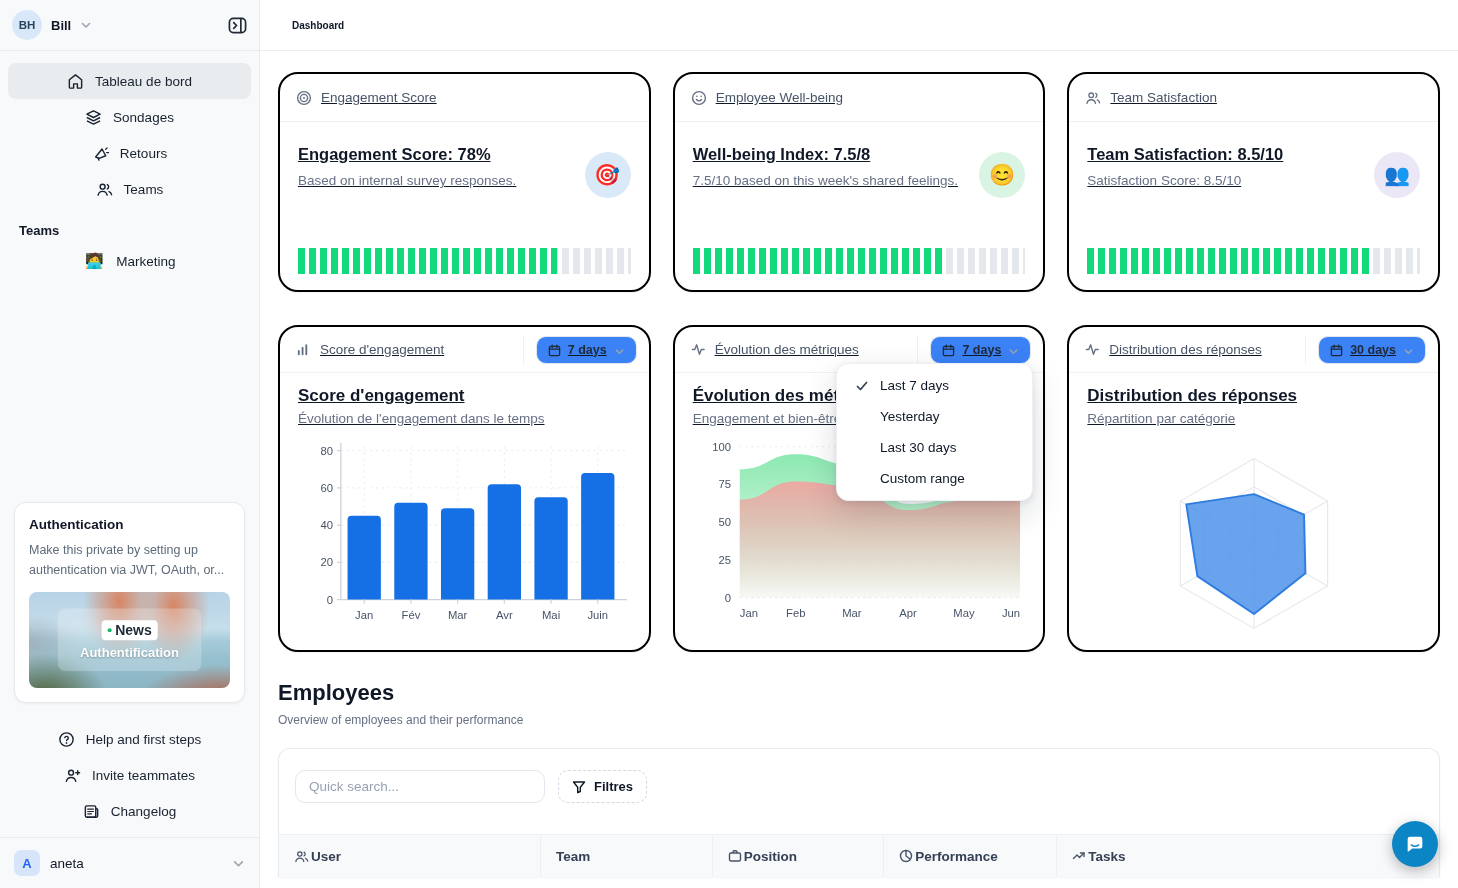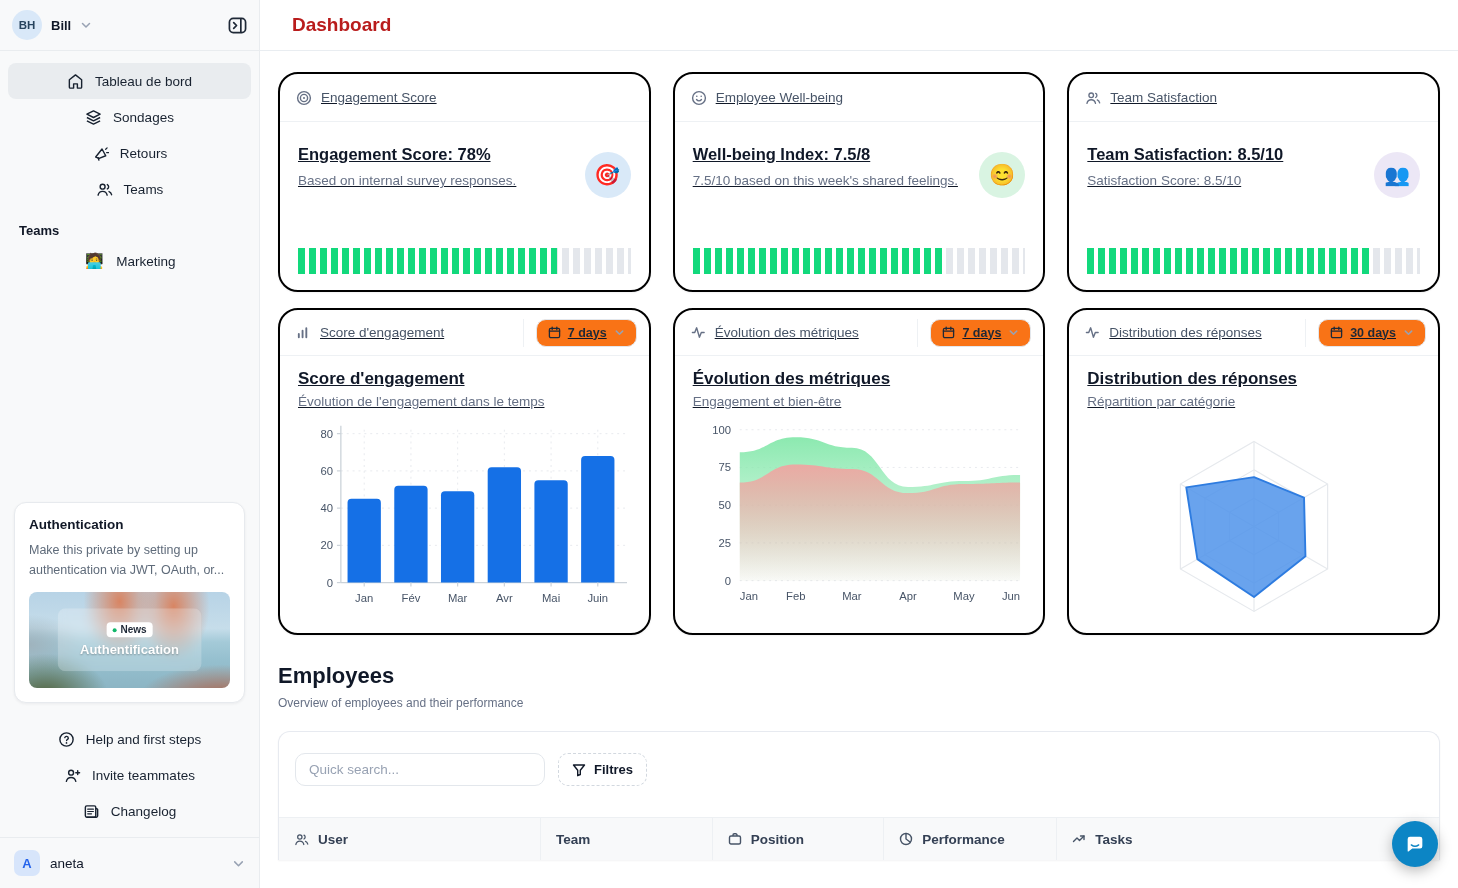--- a/index.html
+++ b/index.html
@@ -28,52 +28,52 @@
   .promo p { font-size:12.5px; color:#5f6b7a; line-height:1.55; margin-bottom:12px; }
   .promo-img { height:96px; border-radius:8px; position:relative; overflow:hidden;
     background:
       radial-gradient(90px 60px at 8% 108%, #51633c 0%, rgba(81,99,60,0) 70%),
       radial-gradient(120px 50px at 96% 112%, #b06045 0%, rgba(176,96,69,0) 70%),
       radial-gradient(70px 40px at 0% 55%, #9fb3bd 0%, rgba(159,179,189,0) 75%),
       radial-gradient(60px 90px at 45% 10%, #d88563 0%, rgba(216,133,99,0) 60%),
       radial-gradient(60px 90px at 72% 15%, #d88563 0%, rgba(216,133,99,0) 60%),
       linear-gradient(180deg, #b7d3e6 0%, #c6ddea 38%, #a4cad8 52%, #96c0cf 70%, #8cb5c4 100%); }
   .promo-overlay { position:absolute; left:50%; top:50%; transform:translate(-50%,-50%); width:72%; height:66%; border-radius:8px; background:rgba(255,255,255,.22); backdrop-filter:blur(5px); display:flex; flex-direction:column; align-items:center; justify-content:center; gap:5px; }
-  .news-pill { background:#fff; border-radius:4px; font-size:10px; font-weight:700; color:#1f2937; padding:2px 6px; display:flex; align-items:center; gap:4px; }
+  .news-pill { background:#fff; border-radius:4px; font-size:14px; font-weight:700; color:#1f2937; padding:2px 6px; display:flex; align-items:center; gap:4px; }
   .news-dot { width:4px; height:4px; border-radius:50%; background:#12b76a; }
   .promo-img-title { color:#fff; font-weight:700; font-size:13px; text-shadow:0 1px 2px rgba(0,0,0,.3); }
 
   .side-footer { padding:8px 8px 0; }
   .account-row { display:flex; align-items:center; gap:10px; padding:12px 14px; border-top:1px solid #e9ecef; margin-top:8px; cursor:pointer; background:#f8f9fa; }
   .account-avatar { width:26px; height:26px; border-radius:7px; background:#d7e5fb; color:#2563eb; font-weight:700; font-size:13px; display:grid; place-items:center; }
   .account-name { font-weight:400; font-size:13.5px; }
   .account-row .chev { margin-left:auto; }
 
   
   .main { flex:1; display:flex; flex-direction:column; position:relative; background:#fff; }
-  .topbar { height:51px; min-height:51px; border-bottom:1px solid #e9edf1; display:flex; align-items:center; padding:0 32px; font-size:19px; font-weight:600; color:#b91c1c; }
+  .topbar { height:51px; min-height:51px; border-bottom:1px solid #e9edf1; display:flex; align-items:center; padding:0 32px; font-size:10px; font-weight:600; color:#0f172a; }
   .content { flex:1; padding:21px 18px 0; position:relative; }
 
   .cards-row { display:flex; gap:22px; }
   .card { flex:1; background:#fff; border:2px solid #000000; border-radius:20px; box-shadow:0 1px 2px rgba(16,24,40,.06); position:relative;text-decoration:underline; }
   .stat-card { height:220px; }
   .card-head { display:flex; align-items:center; gap:9px; padding:0 16px; height:48px; border-bottom:1px solid #eef1f4; color:#475467; font-size:13.5px; }
   .card-head svg { color:#667085; flex:none; }
   .stat-body { padding:16px 18px; }
   .stat-title { font-size:16.5px; font-weight:700; color:#101828; margin:7px 0 9px; }
   .stat-sub { font-size:13.5px; color:#667085; }
   .emoji-circle { position:absolute; right:18px; top:78px; width:46px; height:46px; border-radius:50%; display:grid; place-items:center; font-size:21px; }
   .progress { position:absolute; left:18px; right:18px; bottom:16px; height:26px; background:repeating-linear-gradient(90deg,#e4e7ec 0 7px,transparent 7px 11px); }
   .progress-fill { position:absolute; left:0; top:0; height:100%; background:repeating-linear-gradient(90deg,#12d97c 0 7px,transparent 7px 11px); }
 
-  .charts-row { display:flex; gap:22px; margin-top:16px; }
+  .charts-row { display:flex; gap:22px; margin-top:33px; }
   .chart-card { height:327px; }
   .chart-card .card-head { height:46px; padding:0 12px 0 16px; }
   .range-wrap { margin-left:auto; padding-left:12px; border-left:1px solid #eef1f4; height:28px; display:flex; align-items:center; }
-  .range-btn { display:flex; align-items:center; gap:7px; border:1px solid #e3e7ec; border-radius:10px; padding:6px 11px; font-size:12.5px; font-weight:600; color:#1f2937; background:#f97316; cursor:pointer; }
+  .range-btn { display:flex; align-items:flex-end; gap:7px; border:1px solid #e3e7ec; border-radius:10px; padding:6px 11px; font-size:12.5px; font-weight:600; color:#1f2937; background:#3b82f6; cursor:pointer; }
   .range-btn .chev svg { width:11px; height:11px; }
   .chart-body { padding:13px 18px 0; }
   .chart-title { font-size:17px; font-weight:700; color:#101828; }
   .chart-sub { font-size:13.5px; color:#667085; margin-top:5px; }
   .chart-canvas { margin-top:7px; }
   .radar-wrap { display:flex; justify-content:center; margin-top:10px; }
 
   
   .menu { position:absolute; left:576px; top:363px; width:197px; background:#fff; border:1px solid #eef0f3; border-radius:12px; box-shadow:0 12px 32px rgba(16,24,40,.15), 0 2px 6px rgba(16,24,40,.08); padding:6px; z-index:20; }
   .menu-item { display:flex; align-items:center; gap:10px; padding:7px 10px; font-size:13.5px; color:#101828; border-radius:8px; cursor:pointer; }
@@ -81,21 +81,21 @@
 
   
   .section-title { font-size:22px; font-weight:800; color:#101828; margin-top:28px; }
   .section-sub { font-size:12px; color:#667085; margin-top:7px; }
   .table-card { margin-top:21px; background:#fff; border:1px solid #e7eaf0; border-bottom:none; border-radius:12px 12px 0 0; box-shadow:0 1px 2px rgba(16,24,40,.05); }
   .table-toolbar { display:flex; gap:13px; padding:21px 16px 31px; }
   .search-input { width:250px; height:33px; border:1px solid #e3e7ec; border-radius:10px; padding:0 13px; font-size:13.5px; font-family:"Liberation Sans", sans-serif; color:#101828; outline:none; background:#fff; }
   .search-input::placeholder { color:#98a2b3; }
   .filters-btn { display:flex; align-items:center; gap:8px; border:1px dashed #d2d8df; border-radius:10px; padding:0 13px; height:33px; font-size:13px; font-weight:600; color:#101828; background:#fff; cursor:pointer; }
   .table-header { display:flex; border-top:1px solid #edf0f3; background:#f8f9fa; height:43px; }
-  .th { display:flex; align-items:center; gap:9px; padding:0 15px; font-size:13.5px; font-weight:600; color:#344054; border-left:1px solid #edf0f3; }
+  .th { display:flex; align-items:center; gap:2px; padding:0 15px; font-size:13.5px; font-weight:600; color:#344054; border-left:1px solid #edf0f3; }
   .th:first-child { border-left:none; }
   .th svg { color:#475467; flex:none; }
   .w-0{width:22.5%} .w-1{width:14.8%} .w-2{width:14.8%} .w-3{width:15.3%} .w-4{width:14.9%} .w-5{flex:1}
 
   .chat-fab { position:absolute; right:20px; bottom:21px; width:46px; height:46px; border-radius:50%; background:#0c85c5; display:grid; place-items:center; box-shadow:0 4px 14px rgba(0,0,0,.28); z-index:30; cursor:pointer; }
 
   .axis-label { font-size:11.5px; fill:#475467; }
 </style>
 </head>
 <body>
@@ -495,20 +495,42 @@
             <svg width="14" height="14" viewBox="0 0 14 14" fill="none">
                 <path d="M1.5 9.5l3.5-3.5 2.5 2.5 4.5-4.5" stroke="currentColor" stroke-width="1.4" stroke-linecap="round" stroke-linejoin="round"></path>
                 <path d="M8.5 4h3.5v3.5" stroke="currentColor" stroke-width="1.4" stroke-linecap="round" stroke-linejoin="round"></path>
               </svg>
             <span>Tasks</span>
           </div>
         </div>
       </div>
     </div>
 
+    <div class="menu">
+      <div class="menu-item">
+        <span class="check-slot">
+            <svg width="14" height="14" viewBox="0 0 14 14" fill="none">
+              <path d="M2.5 7.5L5.5 10.5 11.5 3.5" stroke="#344054" stroke-width="1.7" stroke-linecap="round" stroke-linejoin="round"></path>
+            </svg>
+          </span>
+        <span>Last 7 days</span>
+      </div>
+      <div class="menu-item">
+        <span class="check-slot"></span>
+        <span>Yesterday</span>
+      </div>
+      <div class="menu-item">
+        <span class="check-slot"></span>
+        <span>Last 30 days</span>
+      </div>
+      <div class="menu-item">
+        <span class="check-slot"></span>
+        <span>Custom range</span>
+      </div>
+    </div>
   </main>
 </div>
 
 <div class="chat-fab">
   <svg width="22" height="22" viewBox="0 0 24 24" fill="none">
       <path d="M4 6.5A2.5 2.5 0 0 1 6.5 4h11A2.5 2.5 0 0 1 20 6.5v8a2.5 2.5 0 0 1-2.5 2.5H9l-4.2 3.2c-.4.3-.8 0-.8-.5V6.5z" fill="#fff"></path>
       <path d="M8 13c1.3 1 2.7 1.5 4 1.5S14.7 14 16 13" stroke="#0c85c5" stroke-width="1.6" stroke-linecap="round"></path>
     </svg>
 </div>
 

